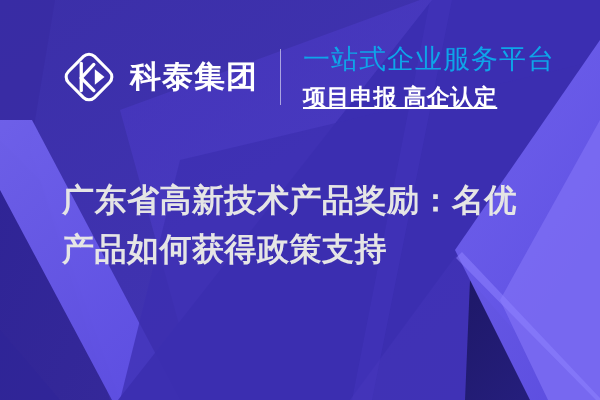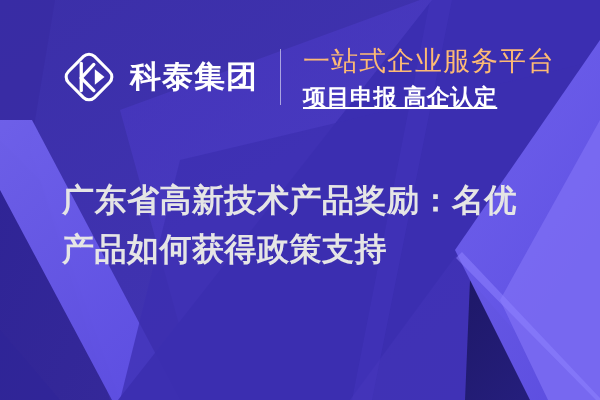--- a/index.html
+++ b/index.html
@@ -98,25 +98,25 @@
     flex: 0 0 1px;
   }
 
   .tagline {
     display: flex;
     flex-direction: column;
     justify-content: center;
   }
 
   .tagline-main {
-    font-family: Liberation Sans, sans-serif;
+    font-family: Liberation Mono, monospace;
     font-size: 27px;
     line-height: 32px;
     font-weight: 400;
-    color: #fdba74;
+    color: #0ea5e9;
     letter-spacing: 1px;
     white-space: nowrap;
   }
 
   .tagline-sub {
     font-family: "Liberation Serif", "DejaVu Serif", serif;
     font-size: 23px;
     line-height: 24px;
     font-weight: 700;
     color: #ffffff;

